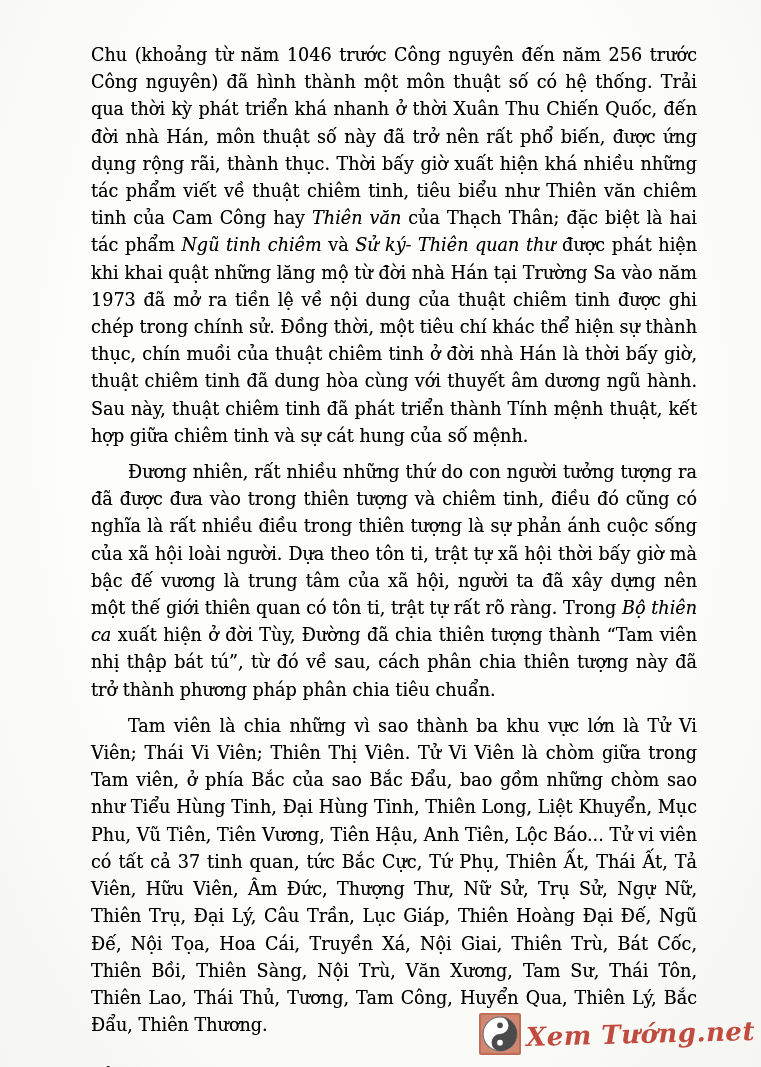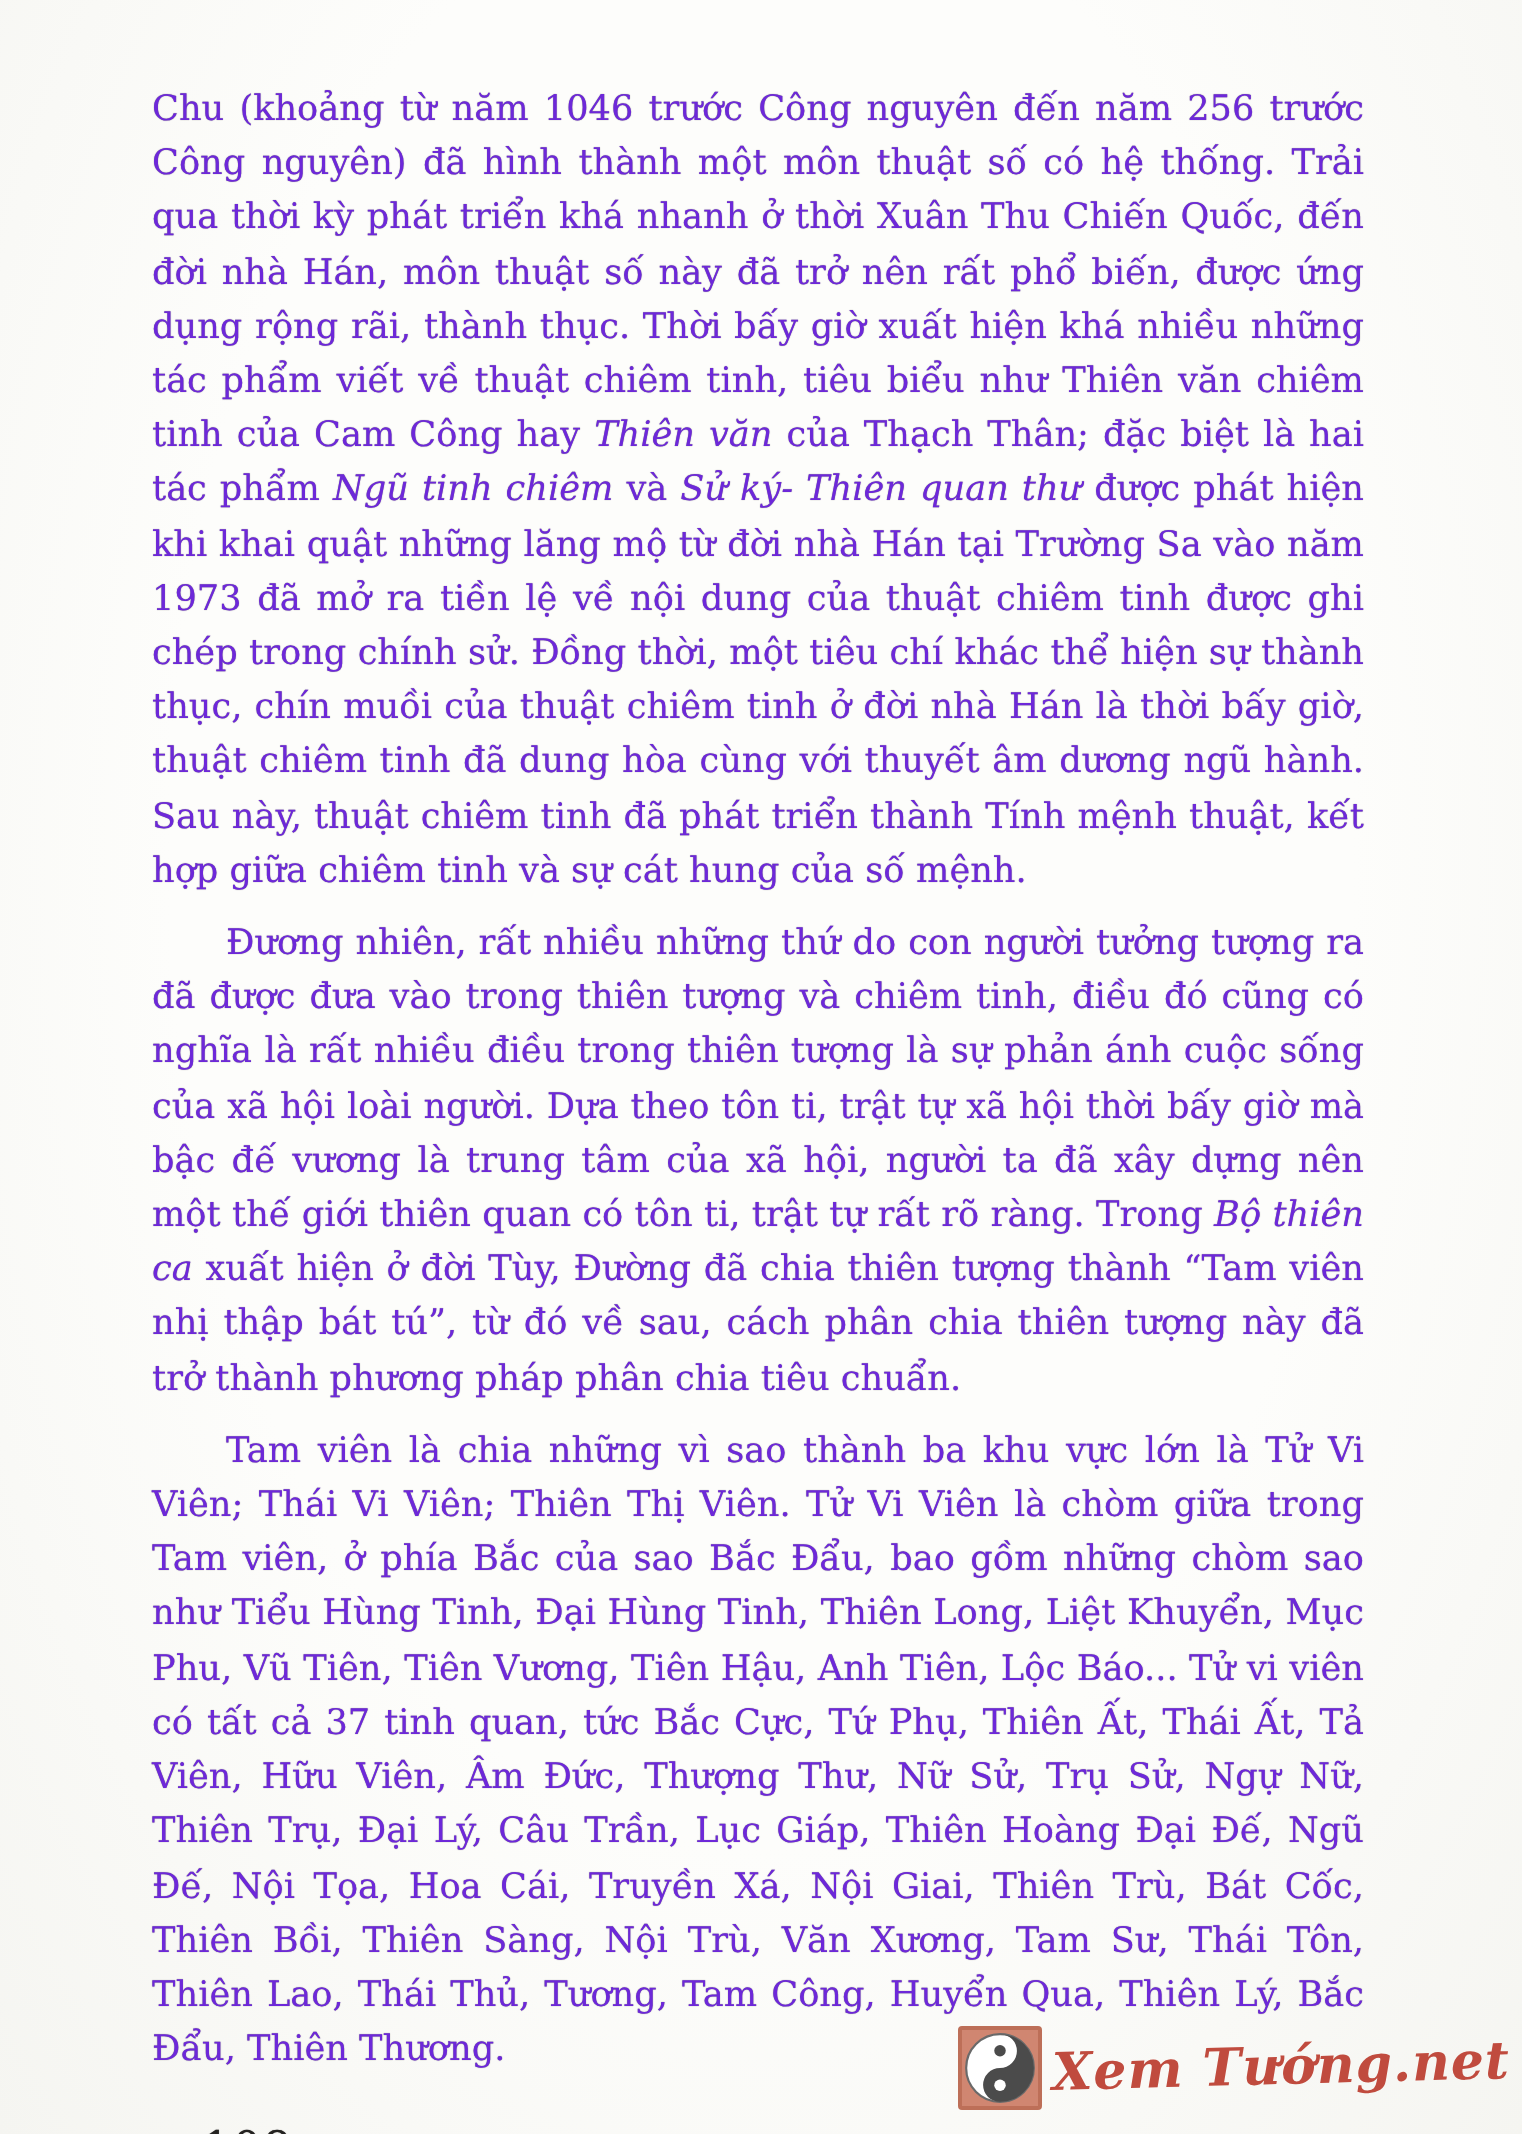--- a/index.html
+++ b/index.html
@@ -7,24 +7,24 @@
   body {
     width: 761px;
     height: 1067px;
     position: relative;
     overflow: hidden;
     background: radial-gradient(ellipse at 50% 40%, #fdfdfb 55%, #f5f5f1 100%);
     font-family: "DejaVu Serif", "Liberation Serif", serif;
   }
   .page-text {
     position: absolute;
-    left: 76px;
+    left: 91px;
     top: 42px;
     width: 606px;
-    color: #6d28d9;
+    color: #000000;
     font-size: 17.6px;
     line-height: 27.2px;
     text-shadow: 0 0 0.5px rgba(20,18,15,0.55);
   }
   .para {
     text-align: justify;
     margin: 0 0 9px 0;
     hyphens: none;
   }
   .para.indent { text-indent: 37px; }

